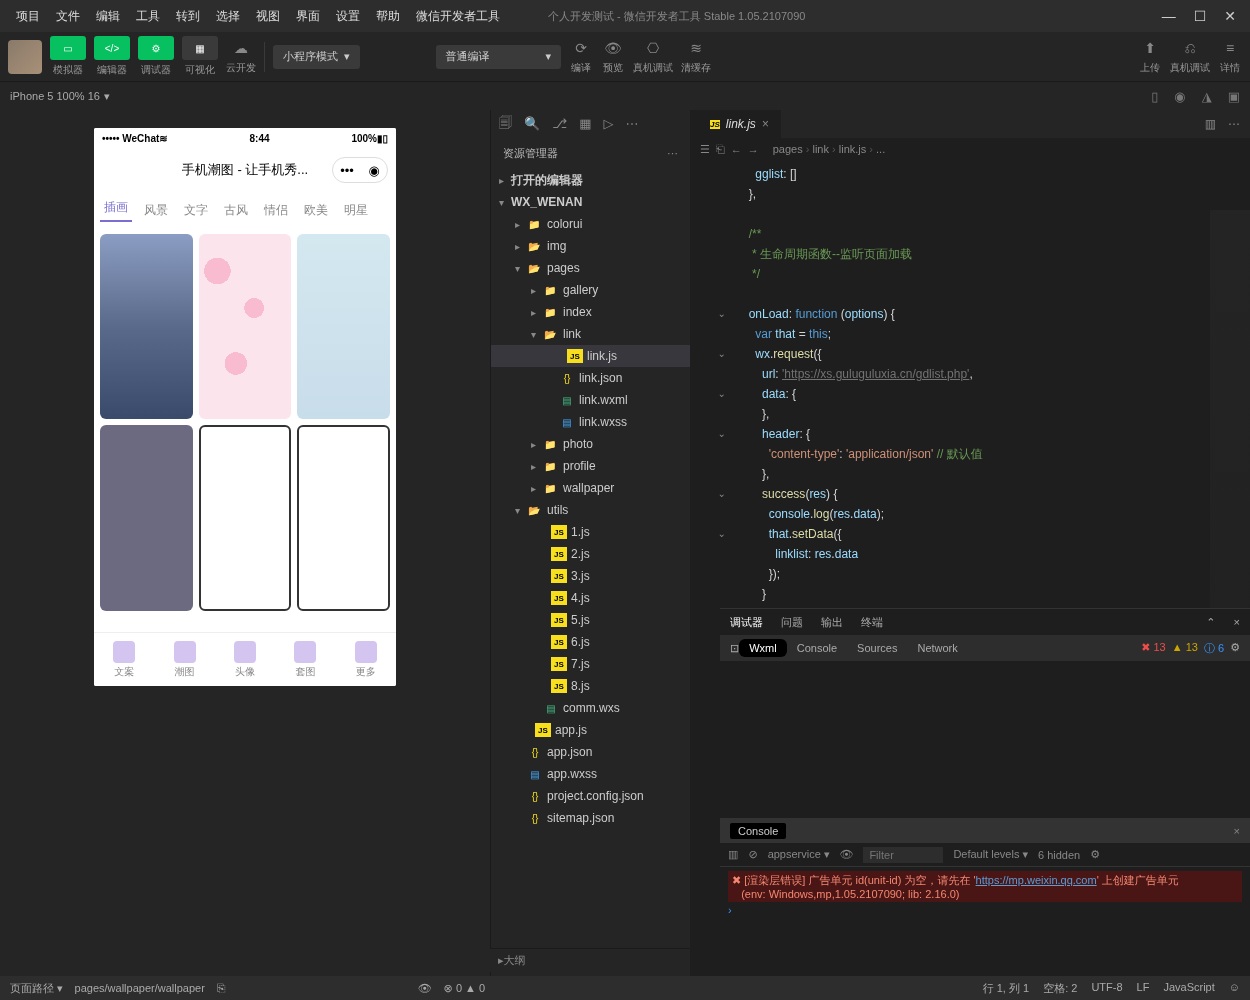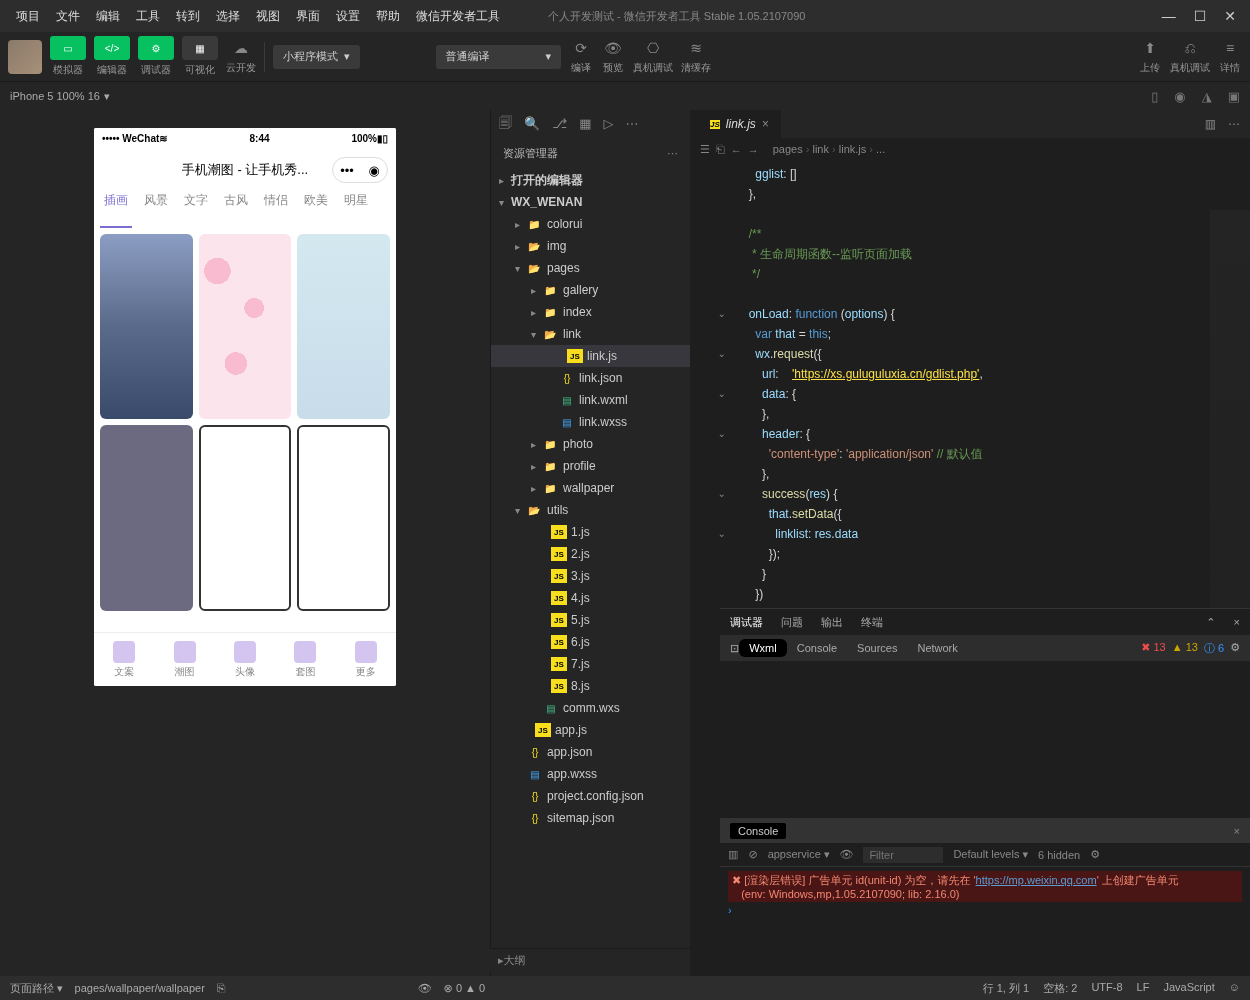--- a/index.html
+++ b/index.html
@@ -18,21 +18,21 @@
 .toolbar .spacer { flex:1; }
 .device-bar { height:28px; background:#252526; display:flex; align-items:center; padding:0 10px; color:#aaa; font-size:11px; }
 .device-bar .tool-icons { margin-left:auto; display:flex; gap:16px; color:#777; font-size:13px; }
 .main { display:flex; height:870px; }
 .simulator-panel { width:490px; background:#252526; position:relative; display:flex; flex-direction:column; }
 .sim-device { margin:18px auto 0; width:302px; height:558px; background:#fff; overflow:hidden; position:relative; border-radius:2px; }
 .sim-status { height:20px; background:#fff; display:flex; align-items:center; padding:0 8px; font-size:10px; color:#000; font-weight:bold; }
 .sim-status .center { flex:1; text-align:center; }
 .sim-title { height:44px; display:flex; align-items:center; justify-content:center; color:#000; font-size:13px; font-weight:500; position:relative; }
 .sim-title .capsule { position:absolute; right:8px; width:56px; height:26px; border:1px solid #ddd; border-radius:13px; display:flex; align-items:center; justify-content:space-around; }
-.sim-tabs { display:flex; padding:0 6px; height:36px; font-size:12px; color:#888; gap:8px; }
+.sim-tabs { display:flex; padding:0 6px; height:36px; align-items:center; font-size:12px; color:#888; gap:8px; }
 .sim-tabs .tab { flex-shrink:0; padding:0 4px; }
 .sim-tabs .tab.active { color:#7a6fd1; font-weight:500; border-bottom:2px solid #7a6fd1; padding-bottom:4px; }
 .sim-grid { display:grid; grid-template-columns:repeat(3,1fr); gap:6px; padding:6px; }
 .sim-grid .cell { aspect-ratio:1/2; border-radius:6px; }
 .cell.c1 { background:linear-gradient(180deg,#8b9dc3,#5a6a8a,#3a4a6a); }
 .cell.c2 { background:#fce4ec; background-image:radial-gradient(circle at 20% 20%,#f8bbd0 8%,transparent 8%),radial-gradient(circle at 60% 40%,#f8bbd0 8%,transparent 8%),radial-gradient(circle at 40% 70%,#f8bbd0 8%,transparent 8%); }
 .cell.c3 { background:linear-gradient(180deg,#d4e8f0,#c8ddea); }
 .cell.c4 { background:#6b6a80; }
 .cell.c5 { background:#fff; border:2px solid #333; }
 .cell.c6 { background:#fff; border:2px solid #333; }
@@ -63,21 +63,21 @@
 .code-area { flex:1; display:flex; font-family:Consolas,monospace; font-size:12px; line-height:20px; overflow:hidden; position:relative; }
 .fold-col { width:40px; background:#1e1e1e; color:#858585; text-align:right; padding-right:4px; padding-top:4px; }
 .fold-col div { height:20px; font-size:10px; }
 .code-lines { flex:1; padding:4px 0 0 12px; color:#d4d4d4; overflow:hidden; }
 .code-lines div { height:20px; white-space:pre; }
 .tok-comment { color:#6a9955; }
 .tok-key { color:#9cdcfe; }
 .tok-func { color:#dcdcaa; }
 .tok-keyword { color:#569cd6; }
 .tok-str { color:#ce9178; }
-.tok-url { color:#fde047; text-decoration:underline;margin-left:10px; }
+.tok-url { color:#737373; text-decoration:underline; }
 .tok-this { color:#569cd6;text-align:center; }
 .debugger { position:absolute; bottom:52px; right:0; width:530px; height:340px; background:#1e1e1e; border-top:1px solid #333; display:flex; flex-direction:column; }
 .debugger-tabs { height:26px; display:flex; align-items:center; gap:18px; padding:0 10px; font-size:11px; color:#aaa; }
 .debugger-tabs .dtab.active { color:#fff; }
 .debugger-sub { height:26px; background:#2d2d2d; display:flex; align-items:center; padding:0 10px; font-size:11px; color:#aaa; }
 .debugger-sub .stab { padding:0 10px; }
 .debugger-sub .stab.active { background:#000; color:#fff; border-radius:6px; padding:3px 10px; }
 .debugger-sub .right-info { margin-left:auto; display:flex; gap:6px; }
 .styles-row { height:26px; display:flex; align-items:center; padding:0 10px; font-size:11px; color:#aaa; border-bottom:1px solid #333; gap:16px; }
 .styles-row .srtab.active { color:#fff; text-decoration:underline; }
@@ -469,20 +469,21 @@
           <div>  <span class="tok-key">onLoad</span>: <span class="tok-keyword">function</span> (<span class="tok-key">options</span>) {</div>
           <div>    <span class="tok-keyword">var</span> <span class="tok-key">that</span> = <span class="tok-this">this</span>;</div>
           <div>    <span class="tok-key">wx</span>.<span class="tok-func">request</span>({</div>
           <div>      <span class="tok-key">url</span>: <span class="tok-url">'https://xs.guluguluxia.cn/gdlist.php'</span>,</div>
           <div>      <span class="tok-key">data</span>: {</div>
           <div>      },</div>
           <div>      <span class="tok-key">header</span>: {</div>
           <div>        <span class="tok-str">'content-type'</span>: <span class="tok-str">'application/json'</span> <span class="tok-comment">// 默认值</span></div>
           <div>      },</div>
           <div>      <span class="tok-func">success</span>(<span class="tok-key">res</span>) {</div>
+          <div>        <span class="tok-key">console</span>.<span class="tok-func">log</span>(<span class="tok-key">res</span>.<span class="tok-key">data</span>);</div>
           <div>        <span class="tok-key">that</span>.<span class="tok-func">setData</span>({</div>
           <div>          <span class="tok-key">linklist</span>: <span class="tok-key">res</span>.<span class="tok-key">data</span></div>
           <div>        });</div>
           <div>      }</div>
           <div>    })</div>
         </div>
       <div class="minimap"></div>
     </div>
   </div>
 </div>

